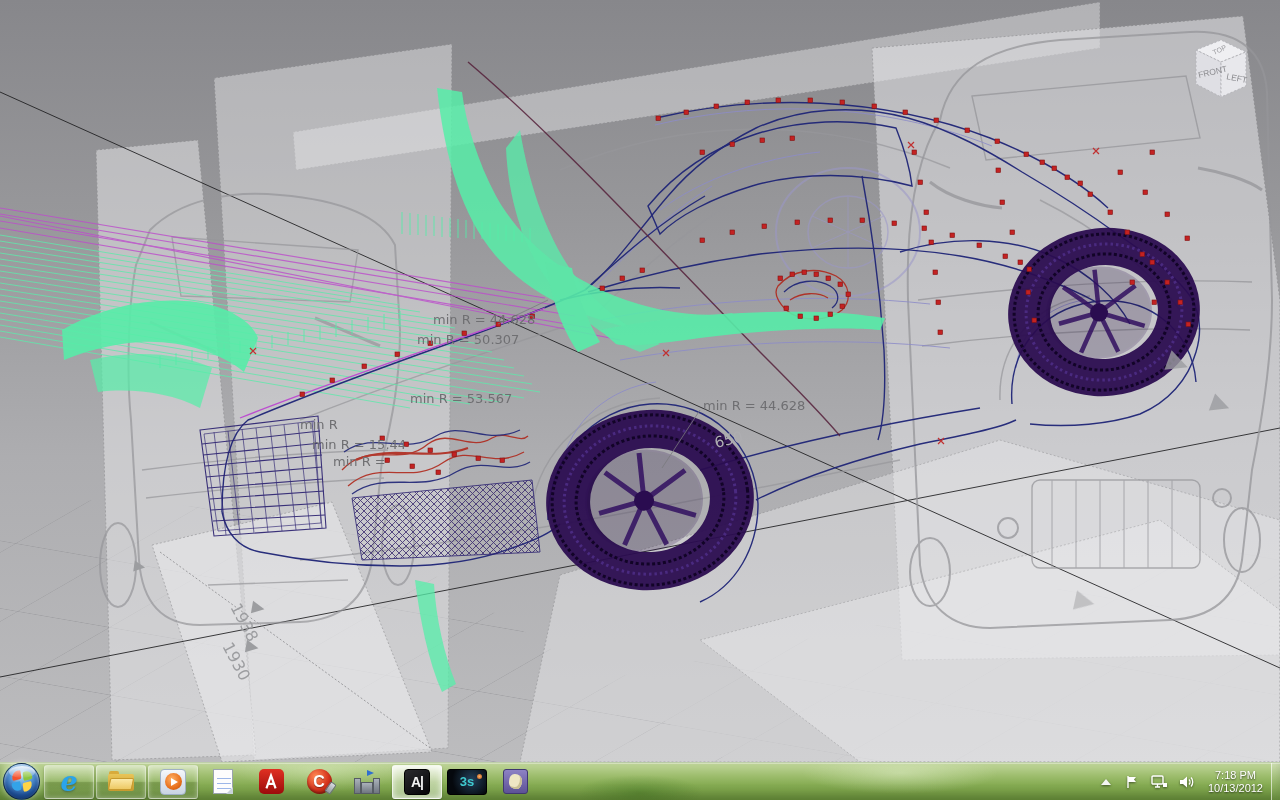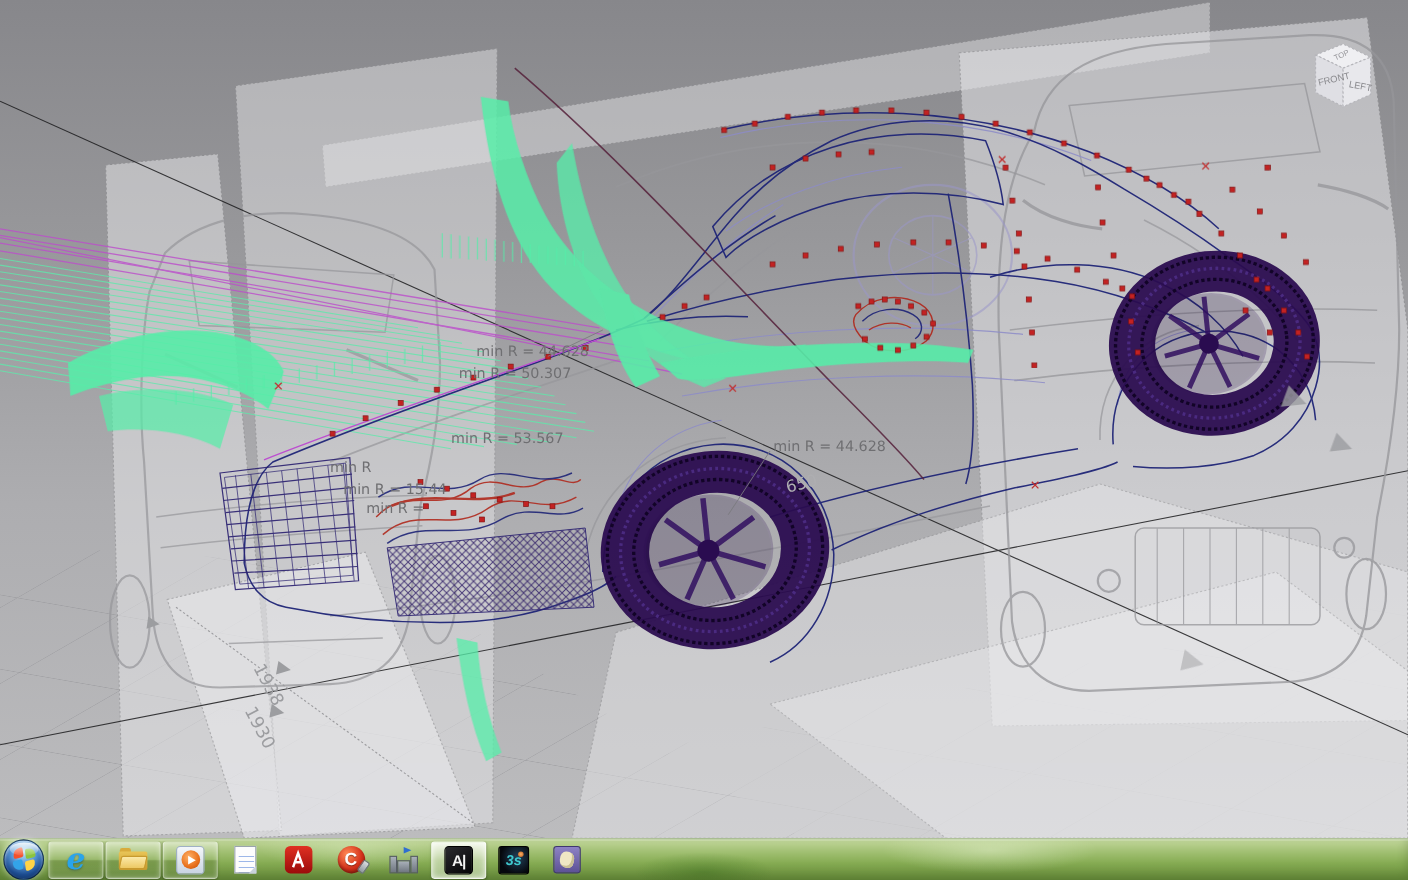--- a/index.html
+++ b/index.html
@@ -65,22 +65,22 @@
   .castle i{position:absolute;background:linear-gradient(#aab1ba,#6f7680);border:1px solid #565c64;}
   .castle .t1{left:0;bottom:0;width:7px;height:16px;}
   .castle .t2{right:0;bottom:0;width:7px;height:16px;}
   .castle .keep{left:7px;bottom:0;width:12px;height:12px;}
   .castle .pole{left:12px;bottom:12px;width:1px;height:10px;background:#444;}
   .castle .flag{position:absolute;left:13px;bottom:18px;width:0;height:0;border-left:7px solid #2f6fd0;
     border-top:3px solid transparent;border-bottom:3px solid transparent;}
   .alias{width:26px;height:26px;border-radius:4px;background:linear-gradient(145deg,#2a2a2e,#050507);
     color:#f2f2f2;font-weight:bold;font-size:14px;display:flex;align-items:center;justify-content:center;letter-spacing:-1px;
     border:1px solid #000;}
-  .max3{width:28px;height:26px;border-radius:3px;background:radial-gradient(circle at 62% 40%,#23405a,#05080d 70%);
-    color:#3fc9cf;font-style:italic;font-weight:bold;font-size:13px;display:flex;align-items:center;justify-content:center;
+  .max3{width:40px;height:26px;border-radius:3px;background:radial-gradient(circle at 62% 40%,#23405a,#05080d 70%);
+    color:#3fc9cf;font-weight:bold;font-size:13px;display:flex;align-items:center;justify-content:center;
     border:1px solid #000;position:relative;}
   .max3:after{content:"";position:absolute;right:4px;top:4px;width:5px;height:5px;border-radius:50%;
     background:radial-gradient(#ffb066,#b4581a);}
   .purp{width:25px;height:25px;border-radius:3px;background:linear-gradient(#8d82c4,#5d5296);border:1px solid #3f3770;
     display:flex;align-items:center;justify-content:center;}
   .purp i{width:13px;height:15px;background:#efe7c4;border-radius:45% 55% 40% 60%/50% 45% 60% 40%;
     box-shadow:inset -2px -2px 0 #c9bf93;}
 
   .tray{margin-left:auto;display:flex;align-items:center;height:100%;}
   .chev{width:0;height:0;border-left:5px solid transparent;border-right:5px solid transparent;border-bottom:6px solid #f4f6f2;
@@ -508,15 +508,36 @@
   </div>
   <div class="tb-btn plain">
     <span class="max3">3s</span>
   </div>
   <div class="tb-btn plain">
     <span class="purp">
           <i></i>
         </span>
   </div>
 
+  <div class="tray">
+    <span class="chev"></span>
+    <svg width="16" height="16" viewBox="0 0 16 16">
+      <path d="M4 2 V14" stroke="#fff" stroke-width="1.4"></path>
+      <path d="M4 3 H12 L10 5.5 L12 8 H4 Z" fill="#fff"></path>
+    </svg>
+    <svg width="18" height="16" viewBox="0 0 18 16">
+      <rect x="2" y="2" width="11" height="8" rx="1" fill="none" stroke="#fff" stroke-width="1.4"></rect>
+      <path d="M5 13 H10 M7.5 10 V13" stroke="#fff" stroke-width="1.4"></path>
+      <path d="M13 9 H17 V13 H13 Z" fill="#fff"></path>
+    </svg>
+    <svg width="17" height="16" viewBox="0 0 17 16">
+      <path d="M2 6 H5 L9 2.5 V13.5 L5 10 H2 Z" fill="#fff"></path>
+      <path d="M11 5.5 C12.3 6.8 12.3 9.2 11 10.5 M13 3.5 C15.3 5.8 15.3 10.2 13 12.5" stroke="#fff" stroke-width="1.3" fill="none"></path>
+    </svg>
+    <div class="clock">
+      <div>7:18 PM</div>
+      <div>10/13/2012</div>
+    </div>
+    <div class="showdesk"></div>
+  </div>
 </div>
 
 </div>
 
 </body></html>

